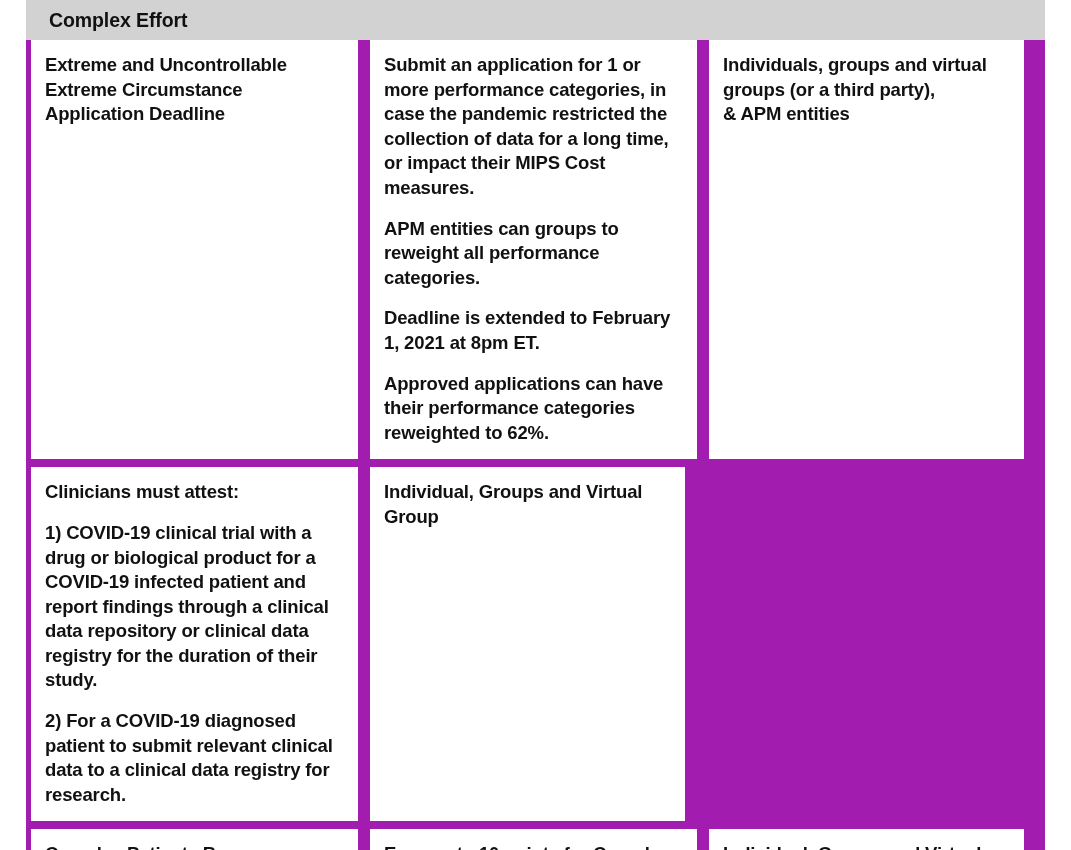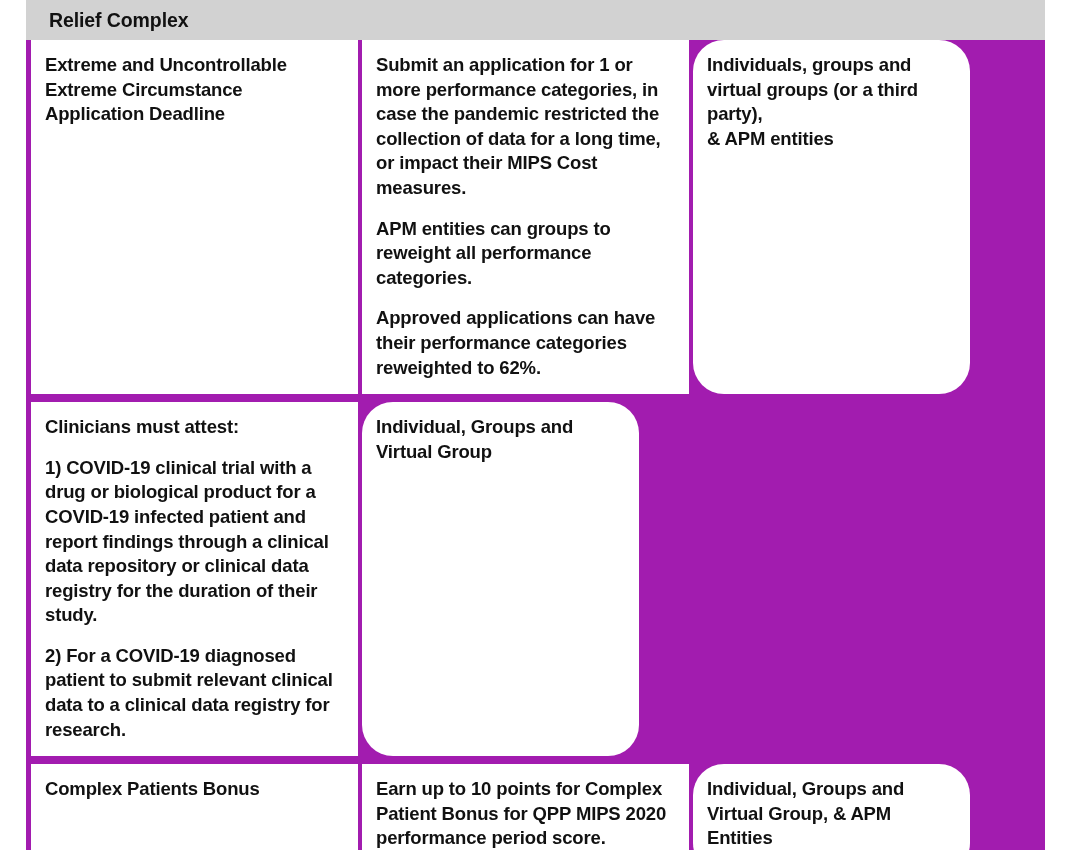--- a/index.html
+++ b/index.html
@@ -70,25 +70,25 @@
     background: #a21caf;
     padding: 0 8px 8px 5px;
     box-sizing: border-box;
   }
   .cell {
     background: #ffffff;
     box-sizing: border-box;
     padding: 13px 14px 14px 14px;
     box-sizing: border-box;
   }
-  .cell + .cell { margin-left: 4px; }
+  .cell + .cell { margin-left: 12px; }
 
   .c1 { width: 327px; }
   .c2 { width: 327px; }
-  .c3 { width: 277px; border-radius: 31px; }
+  .c3 { width: 315px; }
 
   .cell p {
     margin: 0 0 16px 0;
     font-size: 18.5px;
     line-height: 1.33;
     color: #111111;
     letter-spacing: -0.15px;
   }
   .cell p:last-child { margin-bottom: 0; }
 
@@ -106,30 +106,31 @@
 </style>
 </head>
 <body>
 
 <div class="page">
   <div class="table-canvas"></div>
 
   <div class="table">
 
     <div class="header-row">
-      <div class="header-cell col1">Relief Complex</div>
+      <div class="header-cell col1">Complex Effort</div>
     </div>
 
     <div class="body-row row-1">
       <div class="cell c1">
         <p class="bold">Extreme and Uncontrollable Extreme Circumstance Application Deadline</p>
       </div>
       <div class="cell c2">
         <p class="regular">Submit an application for 1 or more performance categories, in case the pandemic restricted the collection of data for a long time, or impact their MIPS Cost measures.</p>
         <p class="regular">APM entities can groups to reweight all performance categories.</p>
+        <p class="regular">Deadline is extended to February 1, 2021 at 8pm ET.</p>
         <p class="regular">Approved applications can have their performance categories reweighted to 62%.</p>
       </div>
       <div class="cell c3">
         <p class="regular" style="white-space: pre-line;">Individuals, groups and virtual groups (or a third party),
 &amp; APM entities</p>
       </div>
     </div>
 
     <div class="body-row row-2">
       <div class="cell c2">

